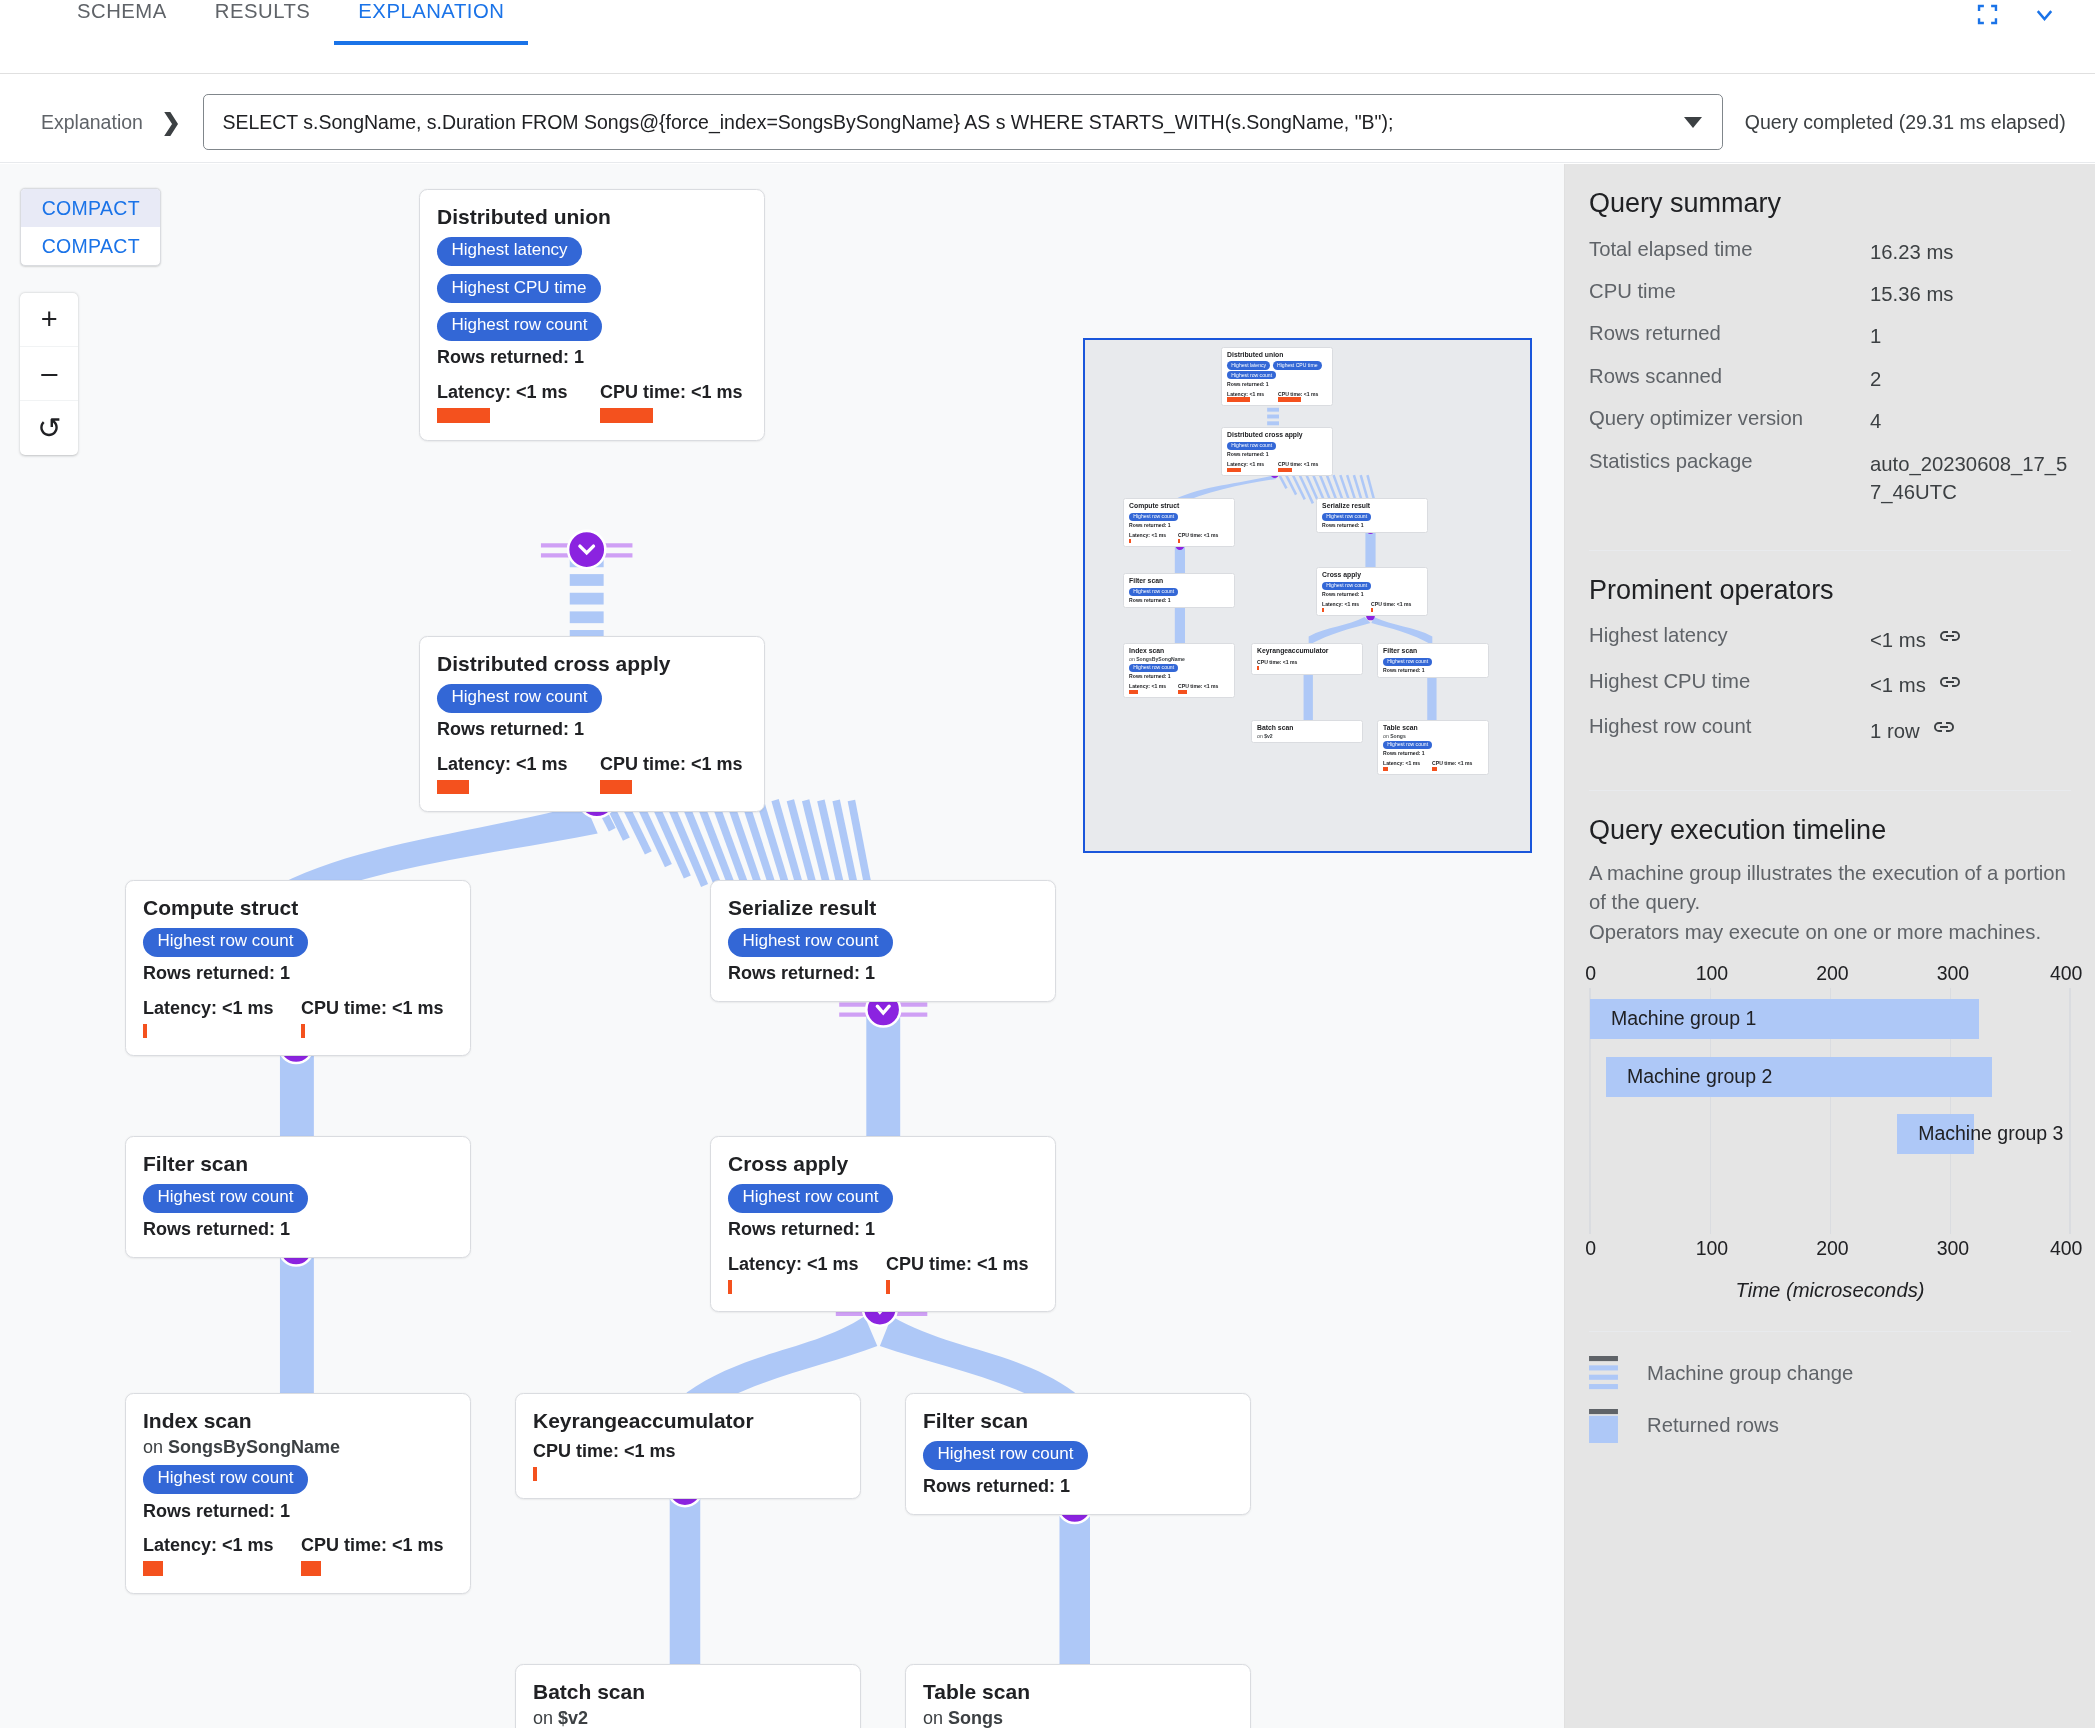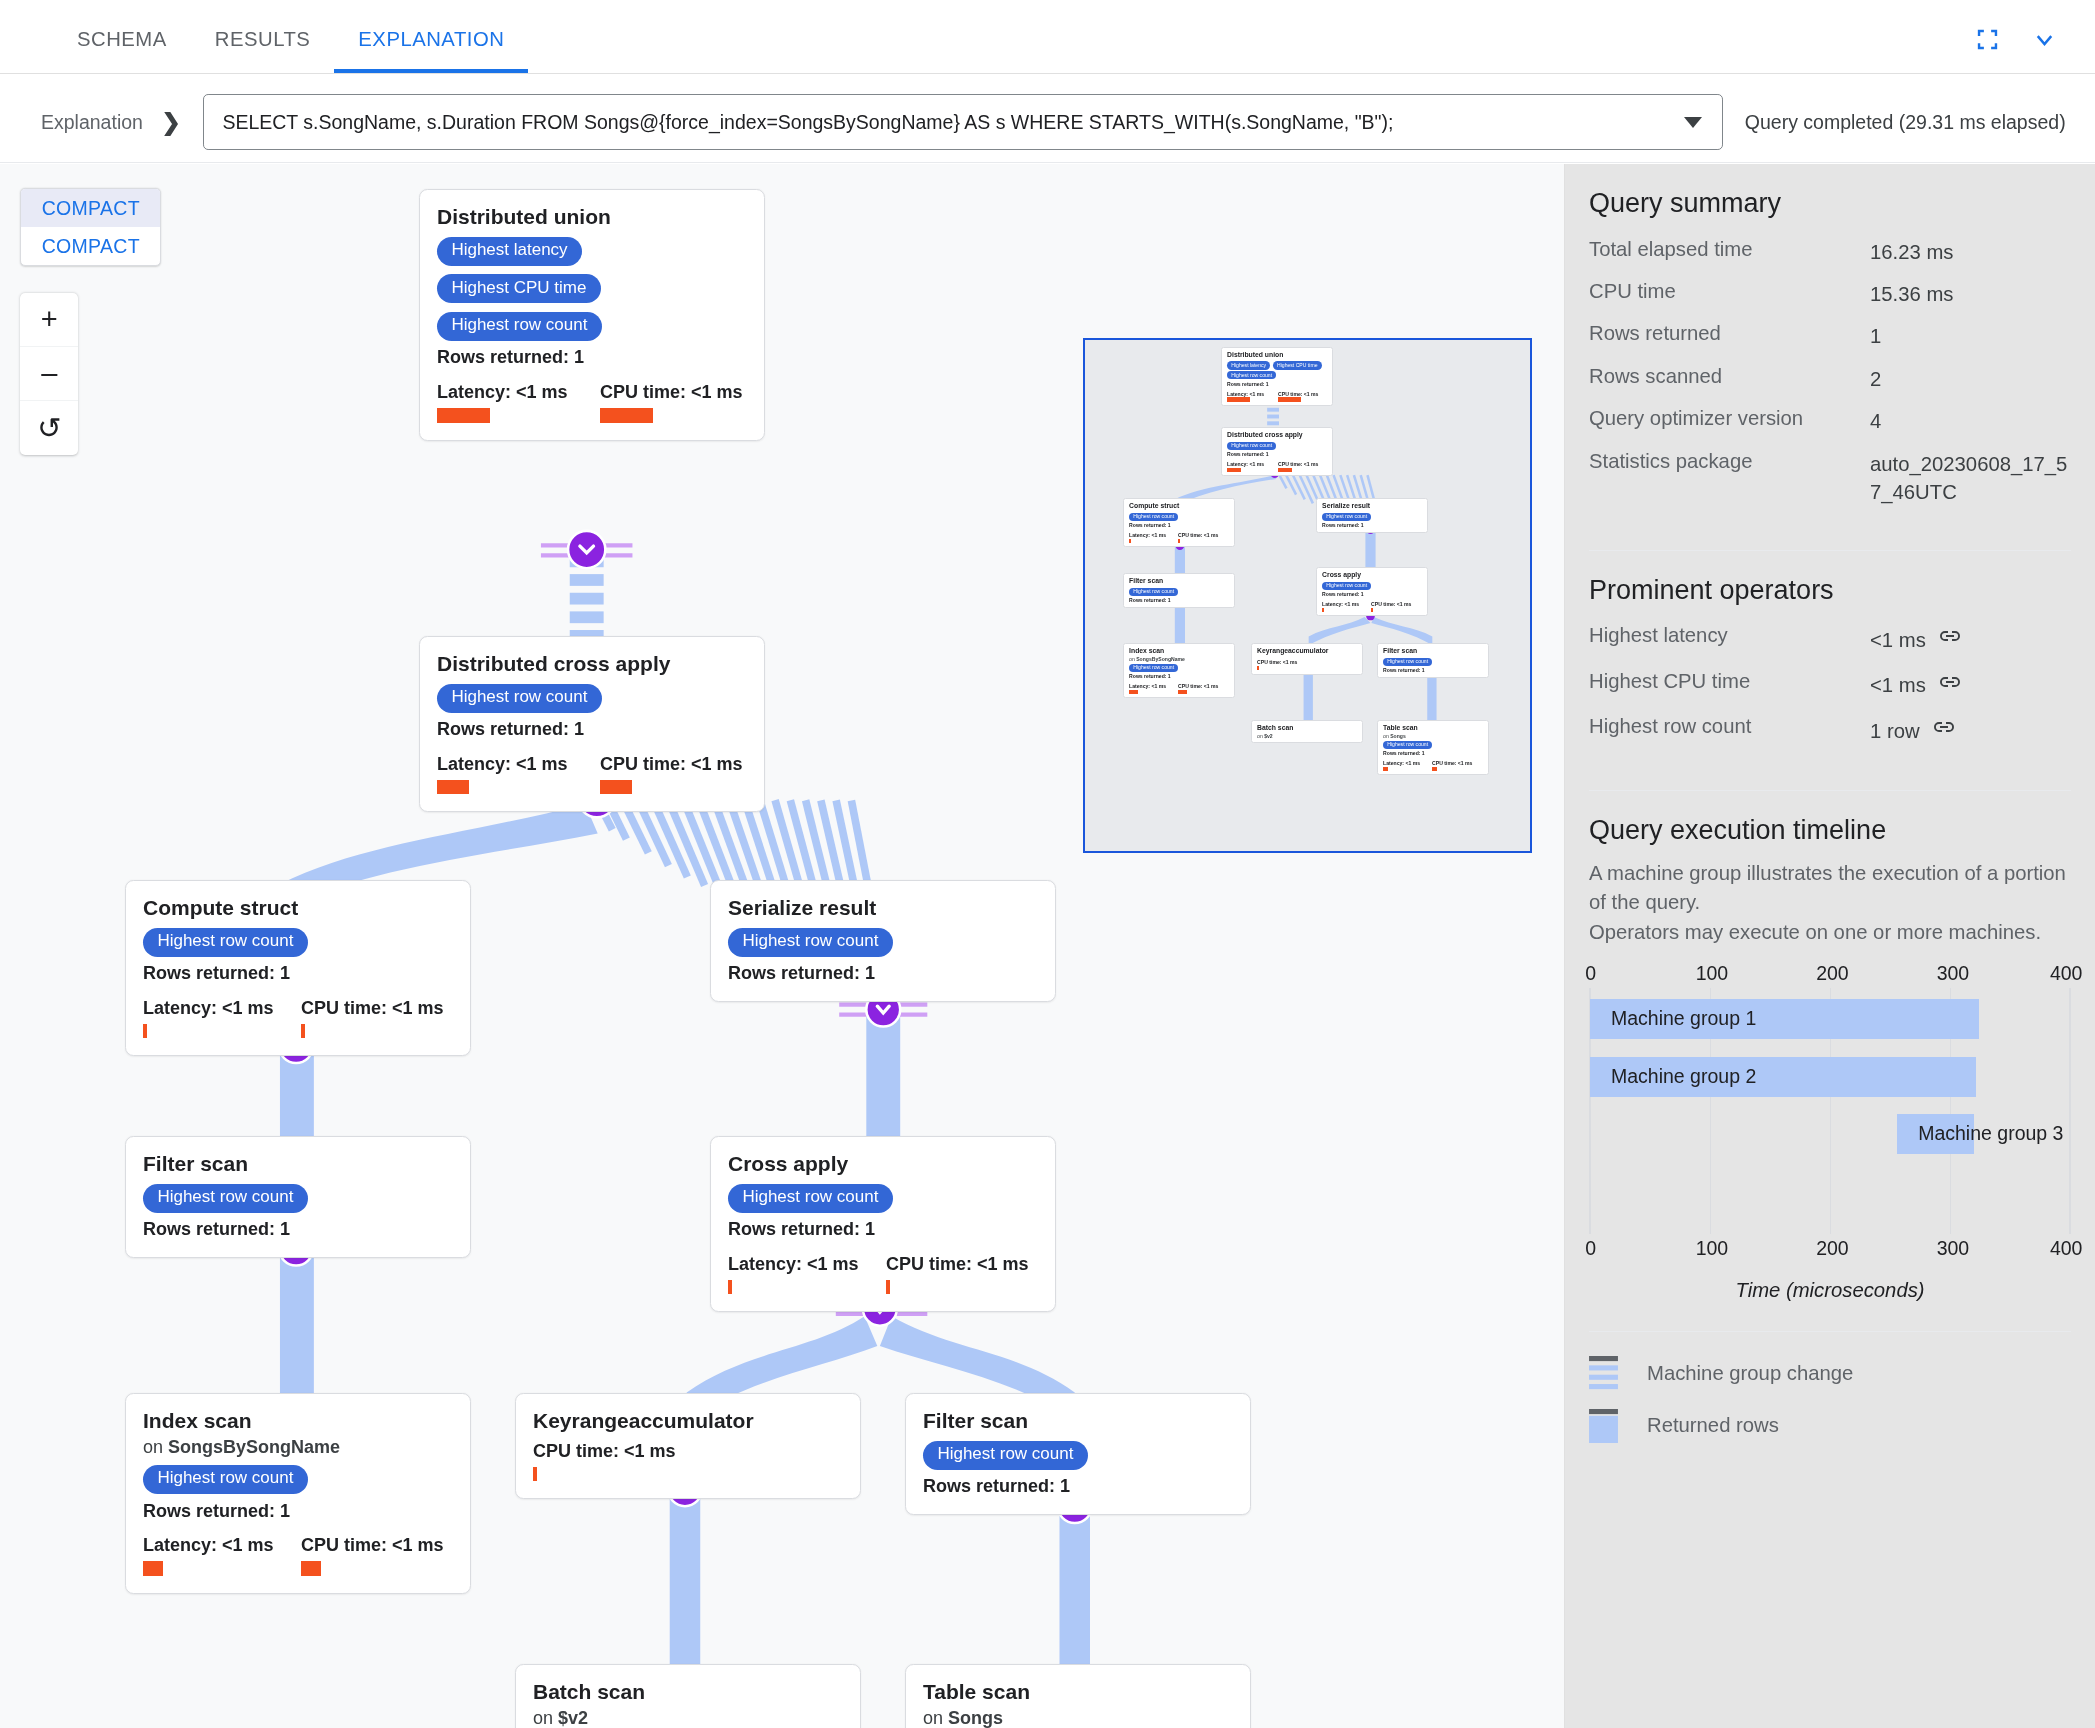--- a/index.html
+++ b/index.html
@@ -16,21 +16,21 @@
   
   .drag-handle{
     position:absolute; top:5.1px; left:50%; transform:translateX(-50%);
     width:47px; height:6.8px; border-radius:3.4px; background:#dadce0;
   }
 
   
   .tabbar{
     position:absolute; top:0; left:0; right:0; height:74px;
     border-bottom:0.8px solid #e0e0e0; background:#fff;
-    display:flex; align-items:flex-end;
+    display:flex; align-items:flex-start;
   }
   .tabs{ display:flex; margin-left:53px; }
   .tab{
     font-size:20.3px; letter-spacing:0.5px; color:#5f6368;
     padding:0 24px 22px 24px; cursor:pointer; position:relative;
     font-weight:400;
   }
   .tab.active{ color:#1a73e8; font-weight:500; }
   .tab.active:after{
     content:""; position:absolute; left:0; right:0; bottom:0;
@@ -759,21 +759,21 @@
       </div>
       <div class="tl-plot">
         <div class="tl-grid" style="left:0;"></div>
         <div class="tl-grid" style="left:25%;"></div>
         <div class="tl-grid" style="left:50%;"></div>
         <div class="tl-grid" style="left:75%;"></div>
         <div class="tl-grid" style="right:0;"></div>
         <div class="tl-bar" style="left:0; top:11px; width:81%;">
           <span>Machine group 1</span>
         </div>
-        <div class="tl-bar" style="left:0; top:69px; width:80.5%;">
+        <div class="tl-bar" style="left:16px; top:69px; width:80.5%;">
           <span>Machine group 2</span>
         </div>
         <div class="tl-bar" style="left:64%; top:126px; width:16%;">
           <span>Machine group 3</span>
         </div>
       </div>
       <div class="tl-axis" style="margin-top:3.4px;">
         <span style="left:1.7px;">0</span>
         <span style="left:25.5%;">100</span>
         <span style="left:50.5%;">200</span>

